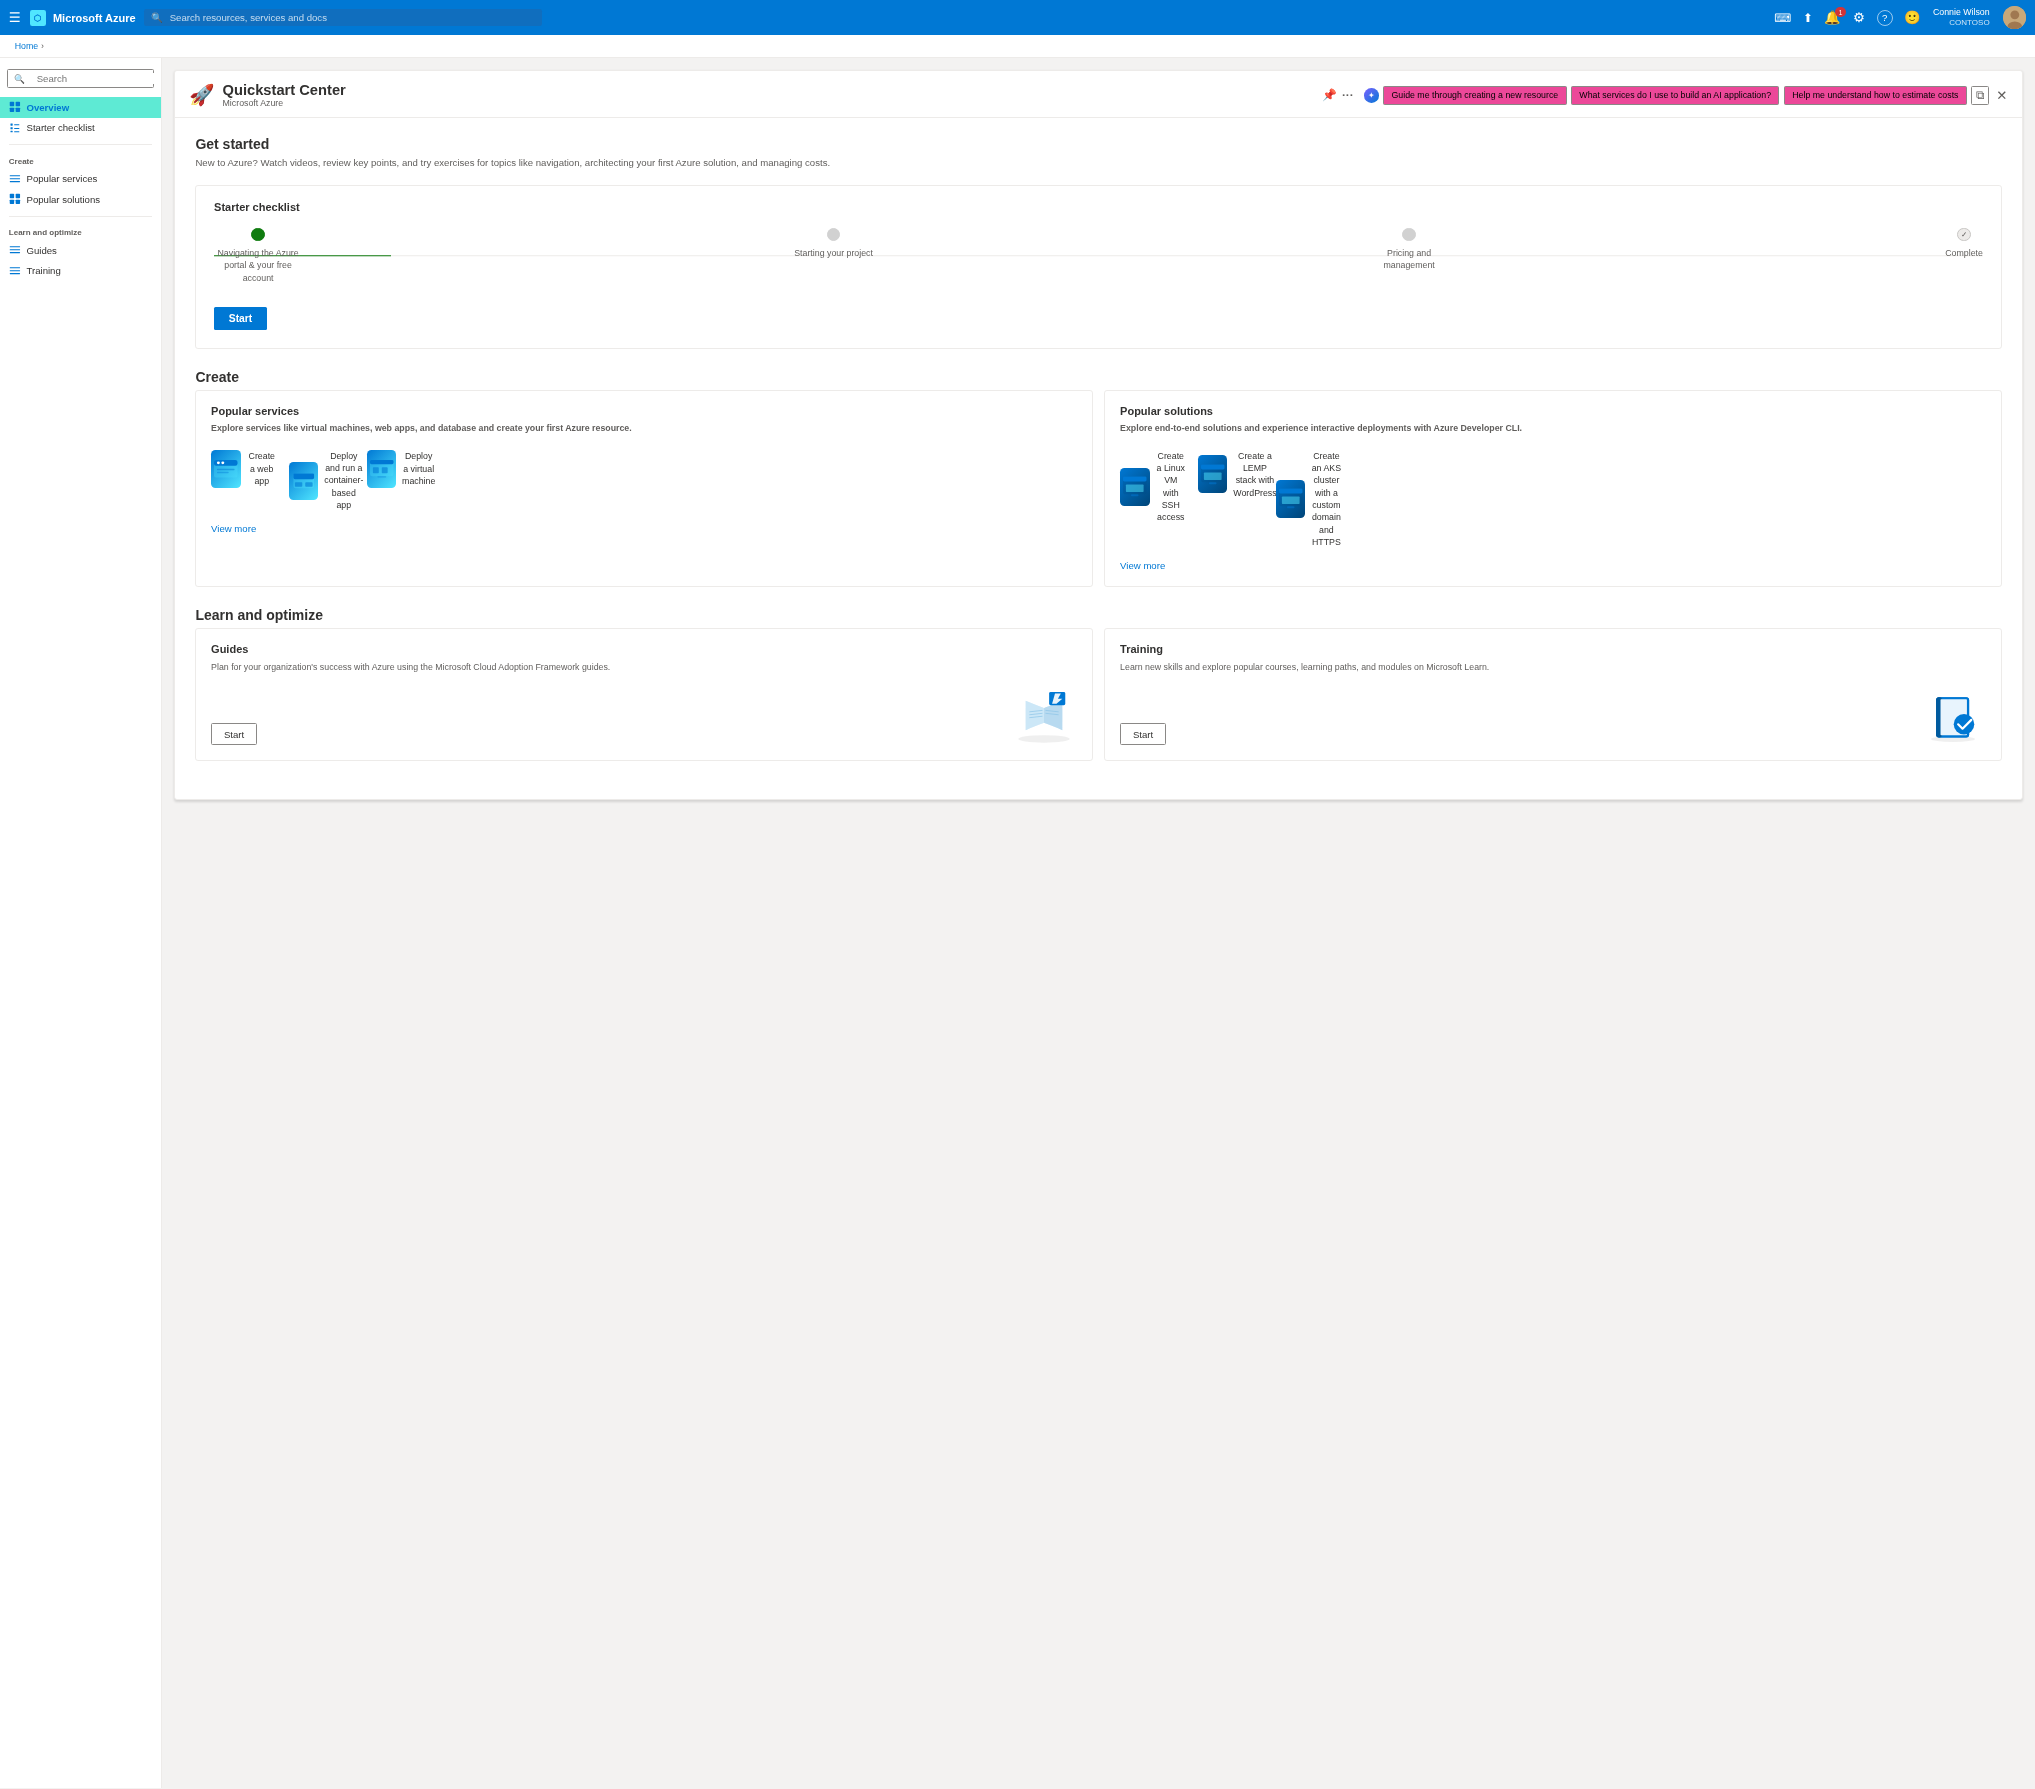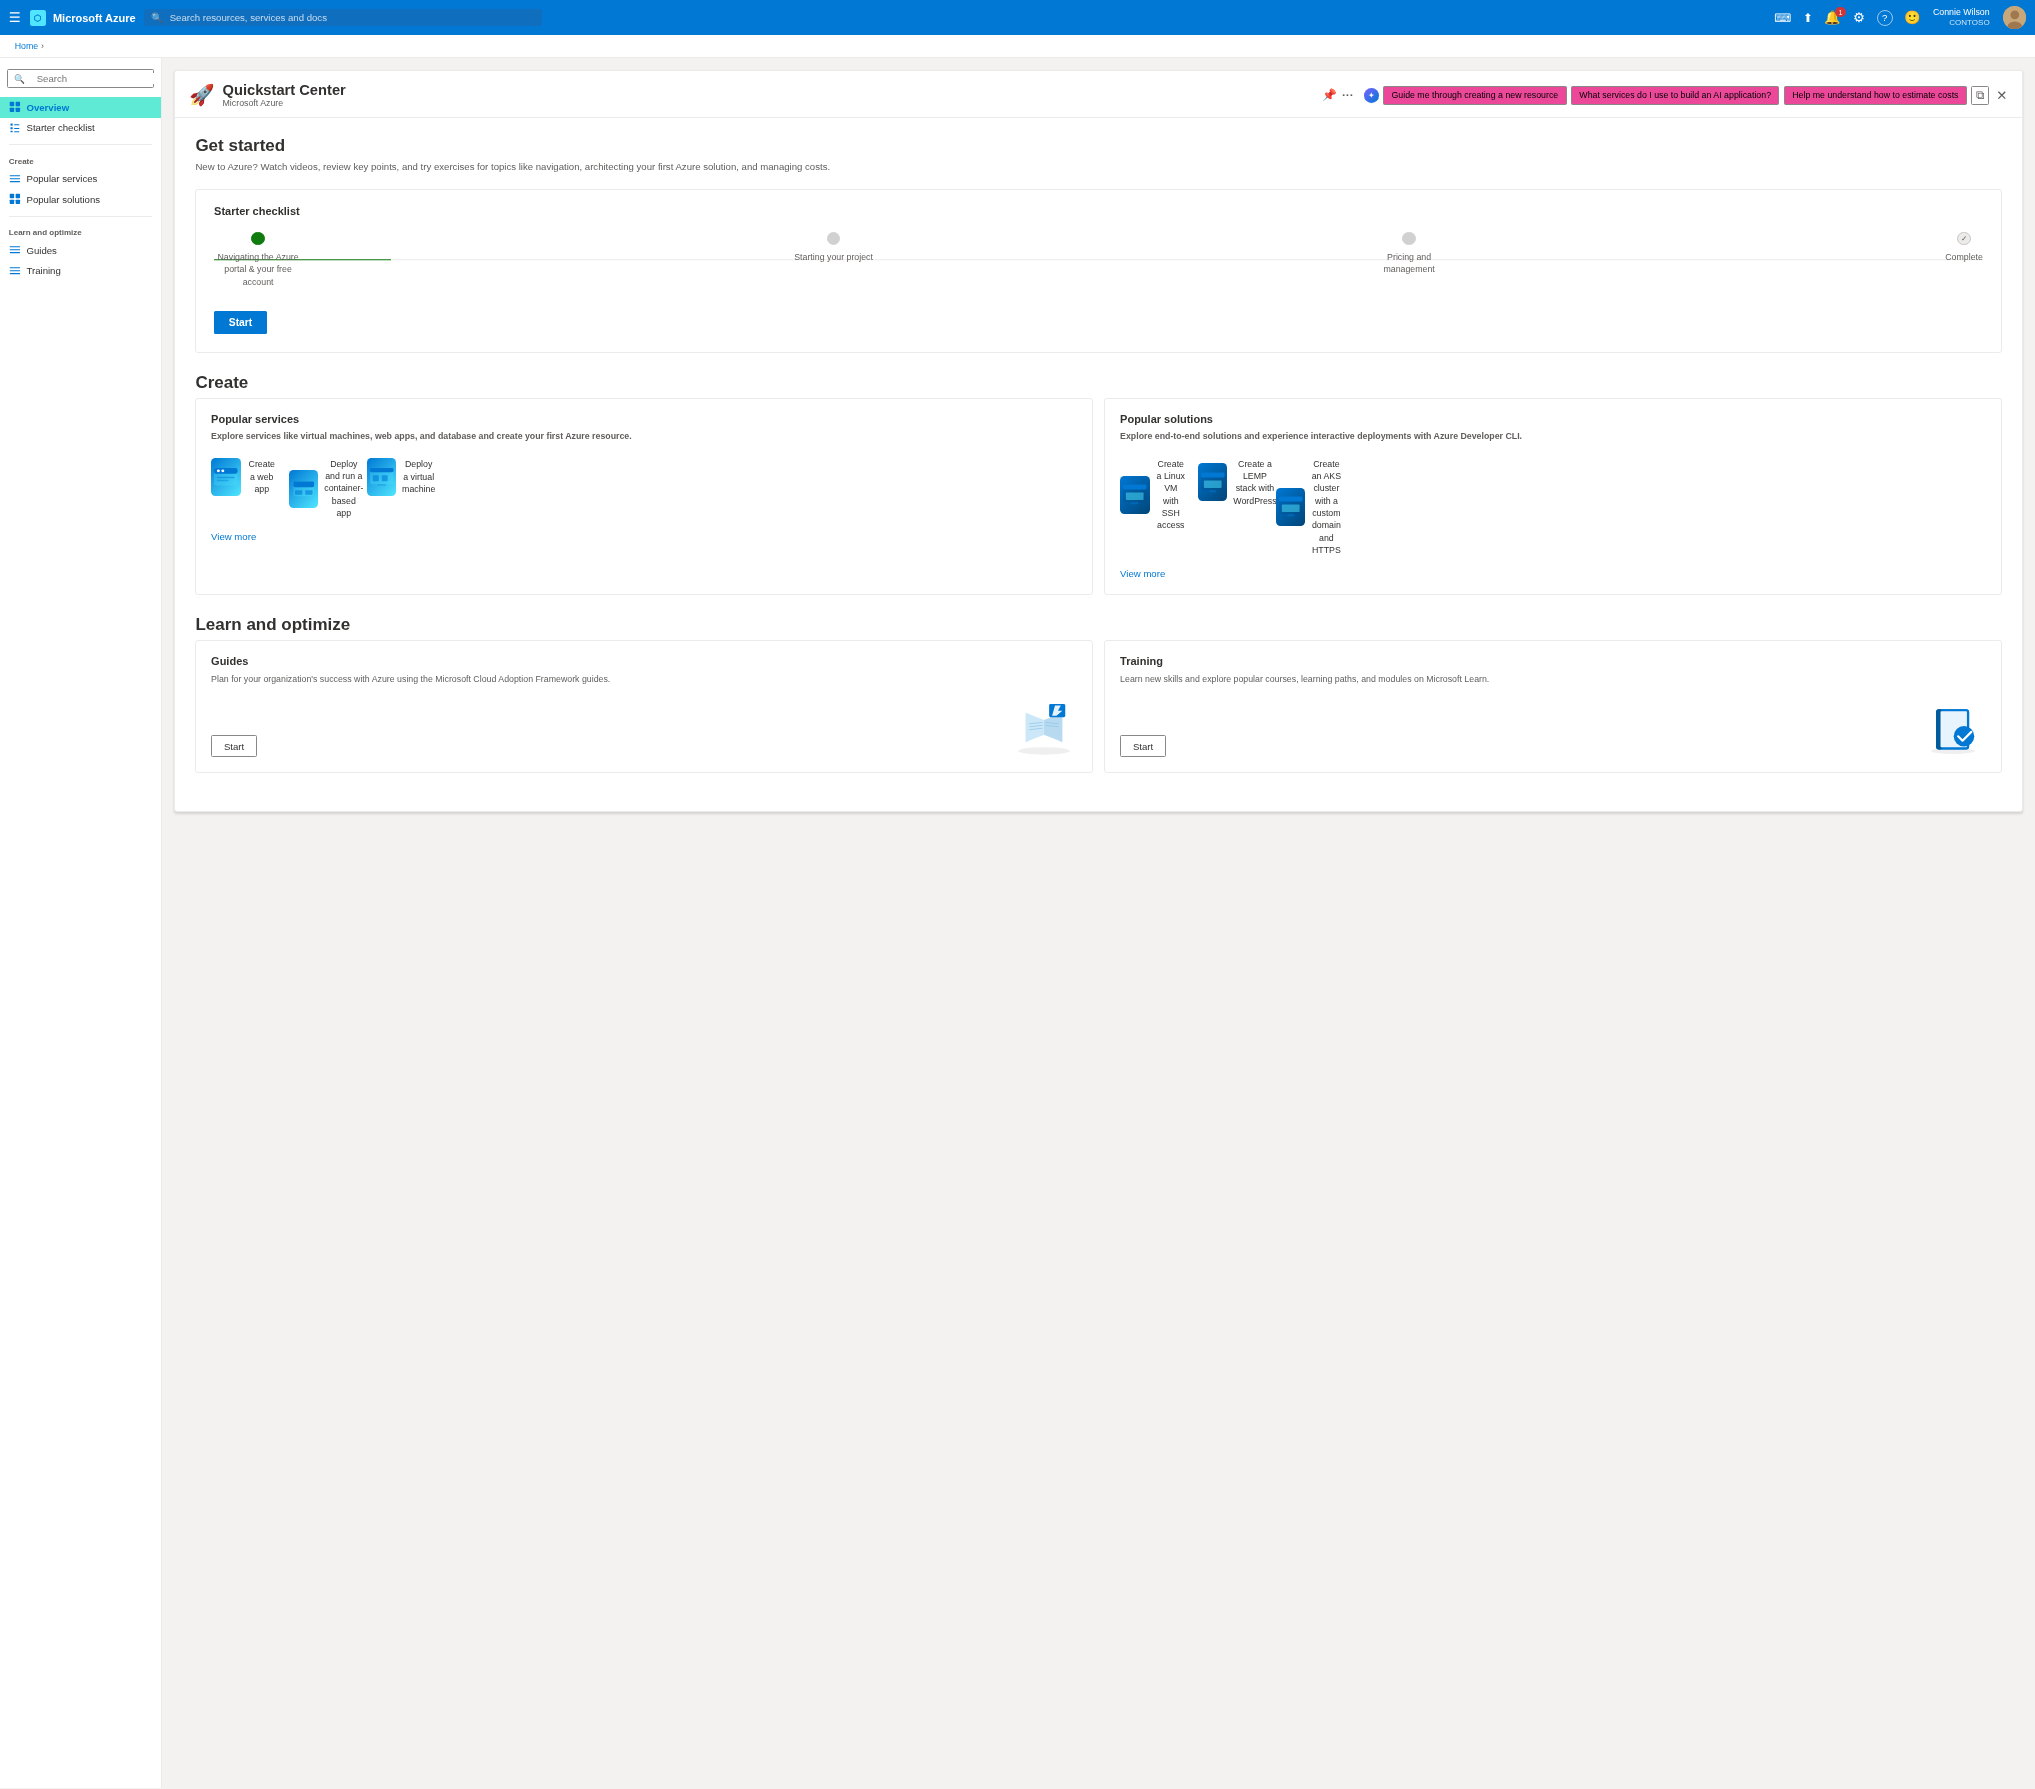--- a/index.html
+++ b/index.html
@@ -71,21 +71,21 @@
     .qs-title-block .qs-subtitle { font-size: 8.8px; color: #605e5c; }
     .qs-header-actions { display: flex; align-items: center; gap: 4.4px; margin-left: auto; }
     .qs-header-btn {
       display: flex; align-items: center; gap: 2.9px; padding: 3.7px 7.4px;
       border: 0.7px solid #8a8886; border-radius: 1.5px; background: #ec4899;
       cursor: pointer; font-size: 8.8px; white-space: nowrap;
     }
 
     
     .qs-body { padding: 17.7px 20.6px; }
-    .section-title { font-size: 17px; font-weight: 600; margin-bottom: 4.4px; color: #323130; }
+    .section-title { font-size: 14px; font-weight: 600; margin-bottom: 4.4px; color: #323130; }
     .section-desc { font-size: 9.6px; color: #605e5c; margin-bottom: 14.7px; line-height: 1.5; }
 
     
     .checklist-card {
       border: 0.7px solid #edebe9; border-radius: 2.9px; padding: 14.7px 17.7px 17.7px;
       margin-bottom: 20.6px; background: white;
     }
     .checklist-title { font-size: 11px; font-weight: 600; margin-bottom: 14.7px; }
     .progress-track {
       display: flex; align-items: center; position: relative;

